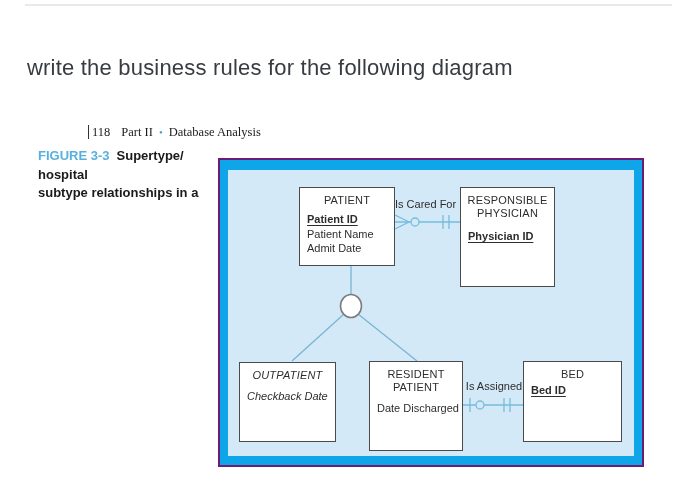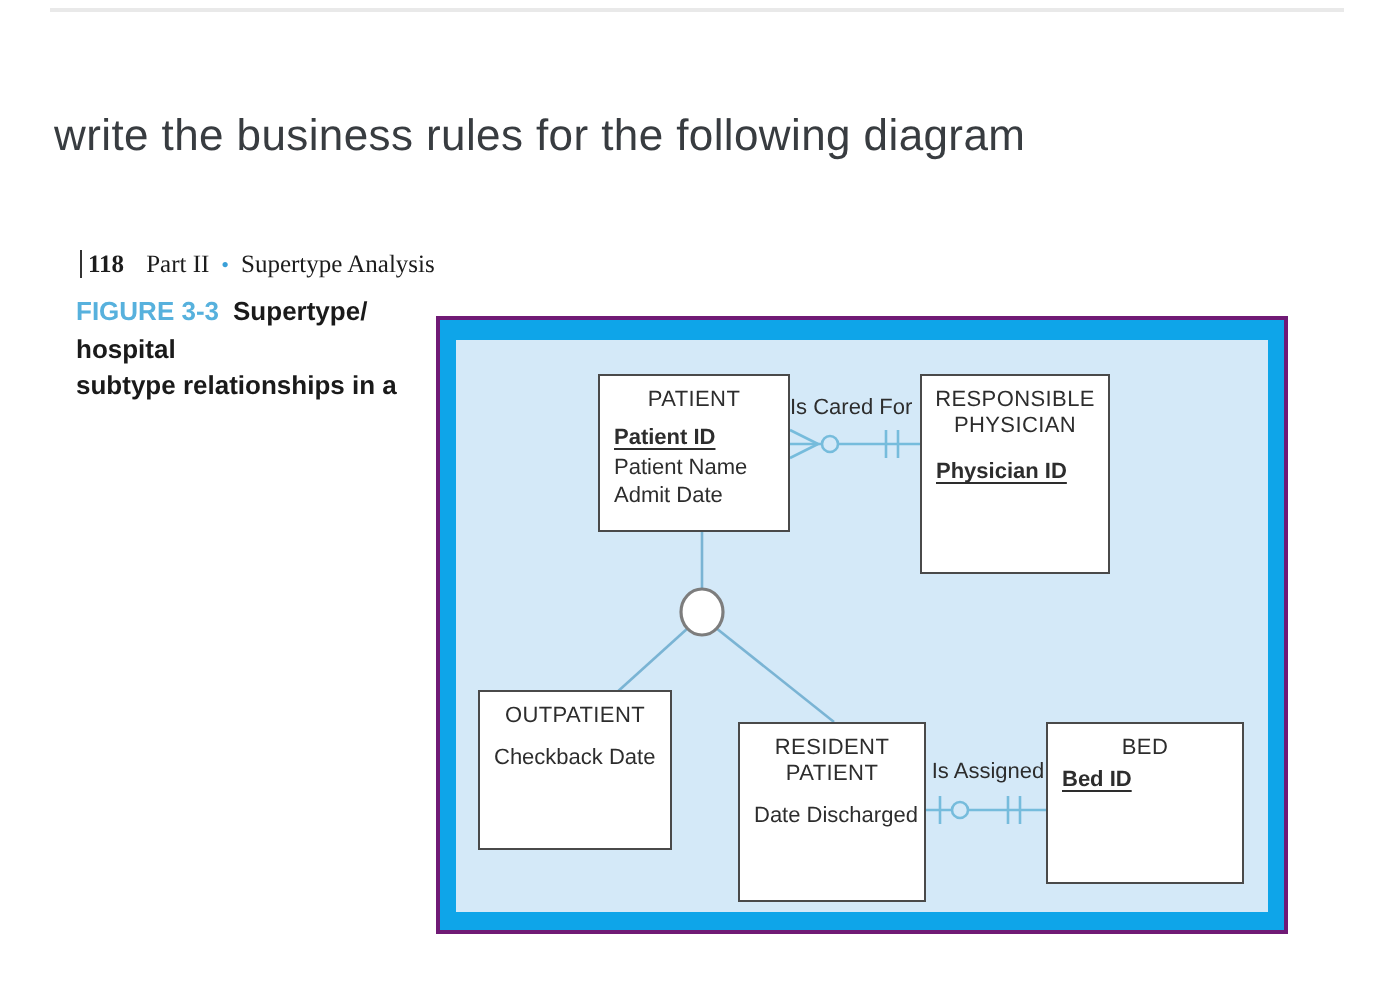--- a/index.html
+++ b/index.html
@@ -10,21 +10,21 @@
   .top-divider{position:absolute;left:25px;top:4px;width:647px;height:2px;background:#e9e9e9;}
   .question-heading{
     position:absolute;left:27px;top:55px;width:650px;
     font-size:22px;color:#383c40;letter-spacing:0.2px;
   }
   
   .tb-header{
     position:absolute;left:40px;top:125px;
     font-family:"Liberation Serif",serif;font-size:12.5px;color:#1c1c1c;white-space:nowrap;
   }
-  .tb-pagenum{font-weight:bold;border-left:1.5px solid #333;padding-left:3px;margin-right:11px;}
+  .tb-pagenum{font-weight:normal;border-left:1.5px solid #333;padding-left:3px;margin-right:11px;margin-left:48px;}
   .tb-part{margin-right:6px;}
   .tb-bullet{color:#3aa0d8;margin-right:6px;font-size:11px;}
   .fig-caption{
     position:absolute;left:38px;top:147px;width:175px;
     font-size:13px;font-weight:bold;color:#1a1a1a;line-height:18.5px;
   }
   .fig-label{color:#57b1dd;margin-right:7px;}
   
   .diagram{
     position:absolute;left:218px;top:158px;width:422px;height:305px;
@@ -35,21 +35,21 @@
   
   .ebox{
     position:absolute;background:#ffffff;border:1.5px solid #4a4a4a;
     font-size:11px;color:#2d2d2d;box-sizing:border-box;
   }
   .etitle{text-align:center;padding-top:6px;line-height:13px;letter-spacing:0.2px;}
   .eattrs{padding:5px 0 0 7px;line-height:14.5px;}
   .key{font-weight:bold;text-decoration:underline;text-underline-offset:2px;}
   .e-patient{left:79px;top:27px;width:96px;height:79px;}
   .e-physician{left:240px;top:27px;width:95px;height:100px;}
-  .e-outpatient{left:19px;top:185px;width:97px;height:80px;}
+  .e-outpatient{left:19px;top:202px;width:97px;height:80px;font-style:italic;}
   .e-resident{left:149px;top:201px;width:94px;height:90px;}
   .e-bed{left:303px;top:201px;width:99px;height:81px;}
   .e-outpatient .eattrs{padding-top:7px;}
   .e-resident .eattrs{padding-top:7px;}
   .e-physician .eattrs{padding-top:9px;}
   .e-bed .eattrs{padding-top:2px;}
   .rel-label{
     position:absolute;font-size:11px;color:#2d2d2d;text-align:center;white-space:nowrap;
   }
   .lbl-cared{left:175px;top:38px;width:50px;}
@@ -58,21 +58,21 @@
 </head>
 <body>
 
 <div class="screen">
 
   <div class="top-divider"></div>
 
   <div class="question-heading">write the business rules for the following diagram</div>
 
   <div class="tb-header">
-    <span class="tb-pagenum">118</span><span class="tb-part">Part II</span><span class="tb-bullet">•</span><span>Supertype Analysis</span>
+    <span class="tb-pagenum">118</span><span class="tb-part">Part II</span><span class="tb-bullet">•</span><span>Database Analysis</span>
   </div>
 
   <div class="fig-caption">
     <span class="fig-label">FIGURE 3-3</span><span>Supertype/</span>
     <div>hospital</div>
     <div>subtype relationships in a</div>
   </div>
 
   <div class="diagram">
     <div class="diagram-bg"></div>

